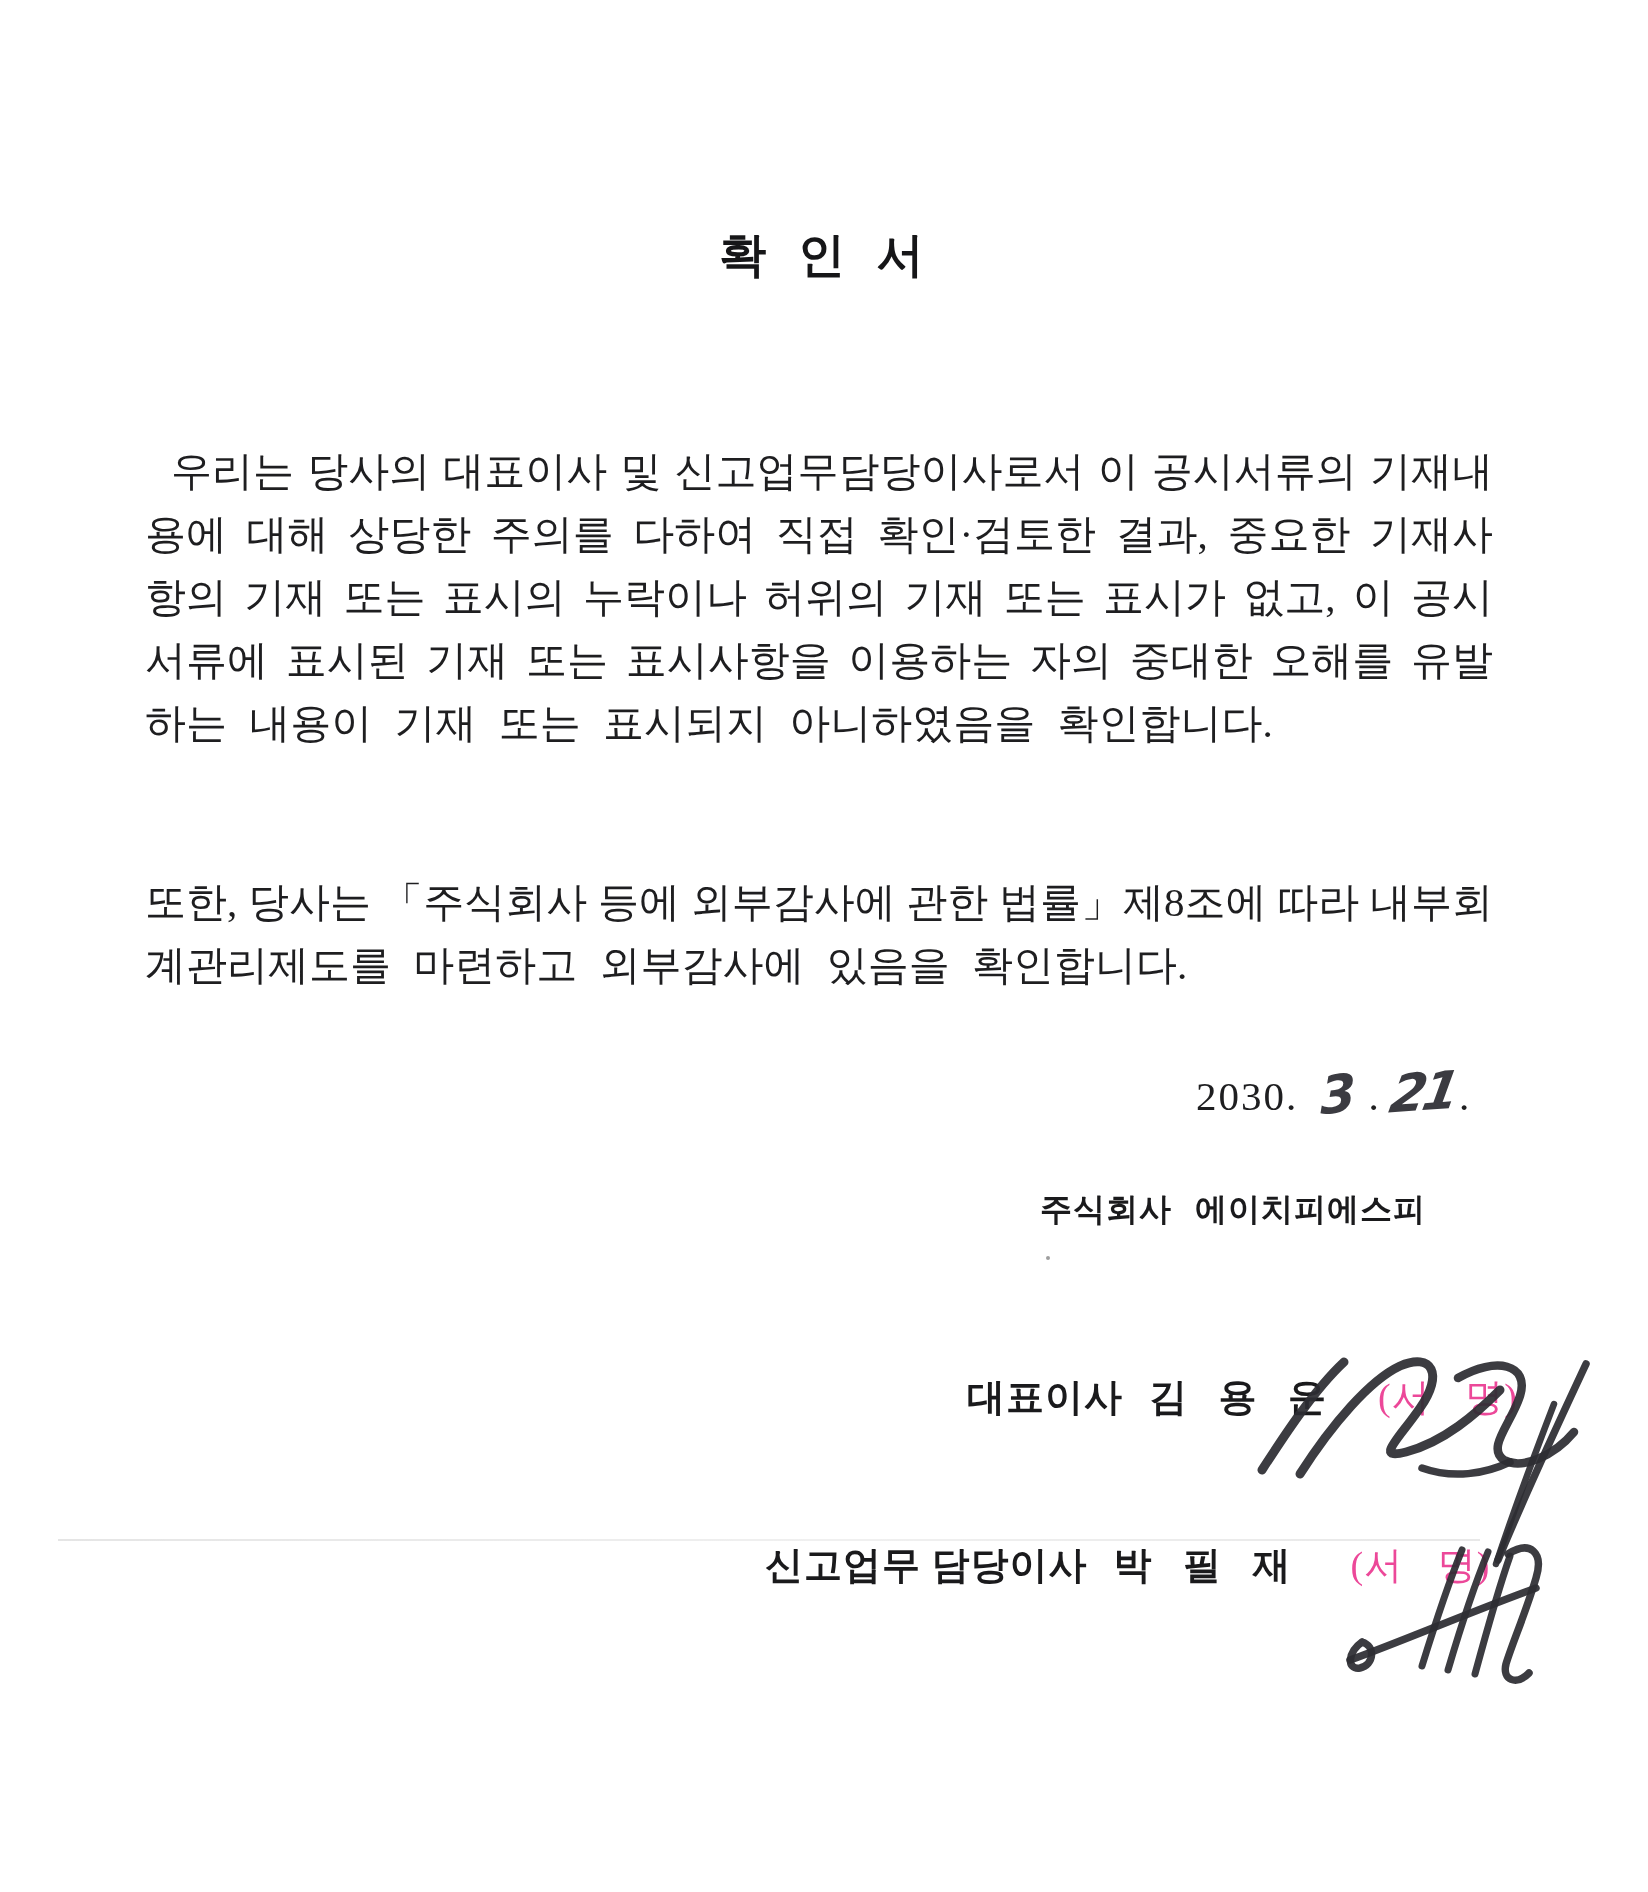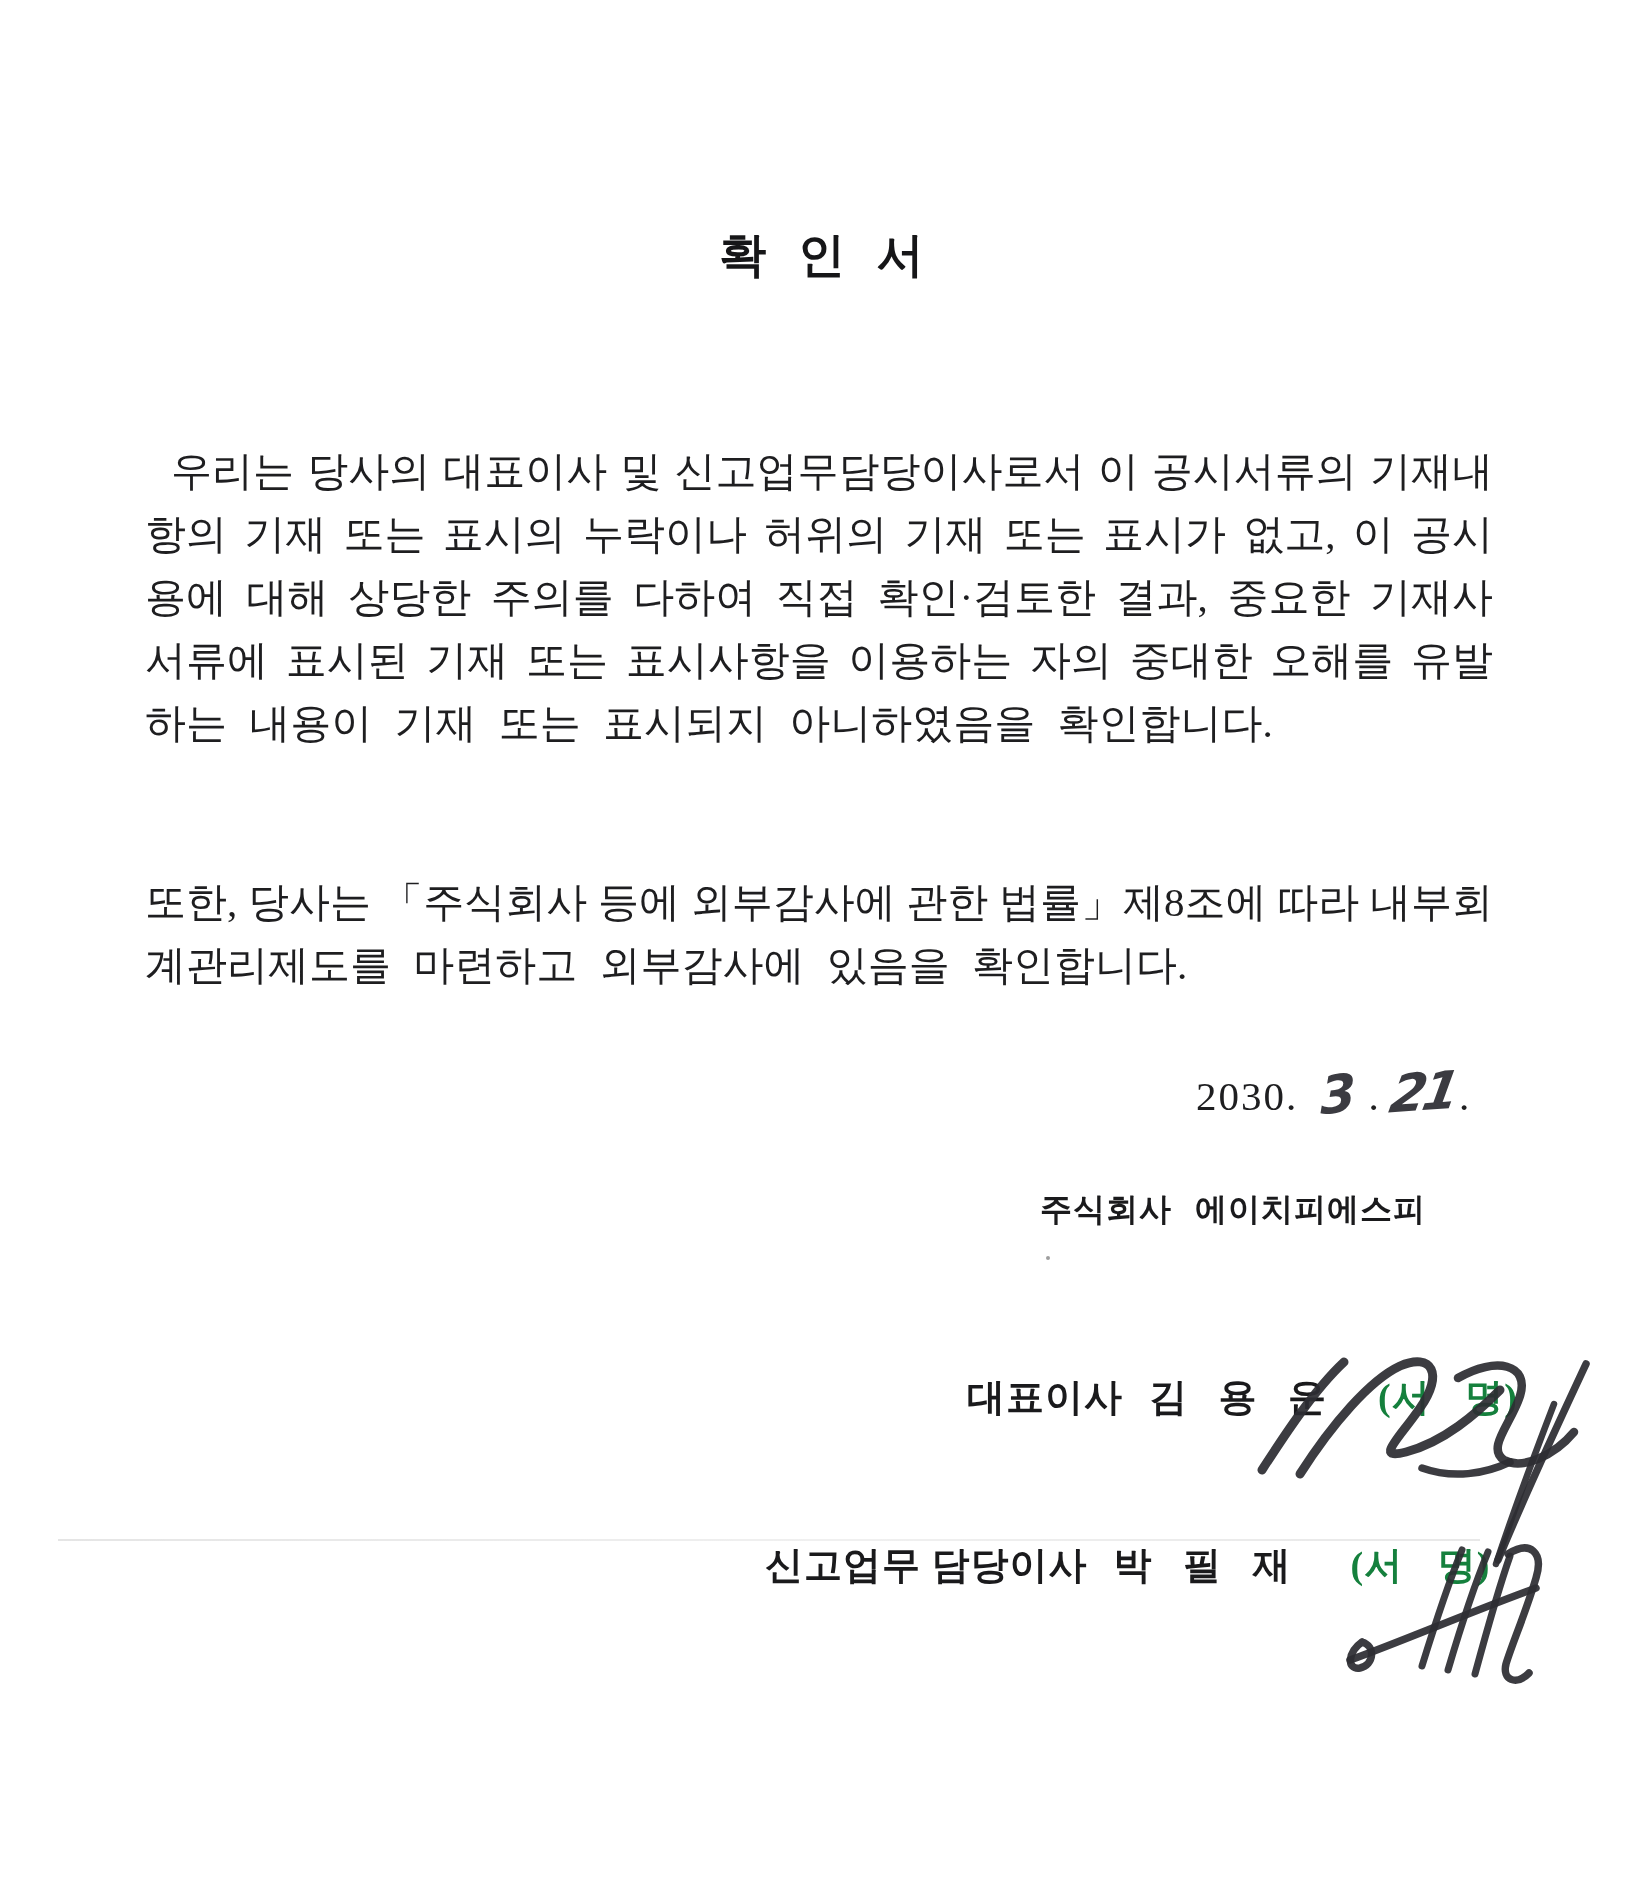--- a/index.html
+++ b/index.html
@@ -54,22 +54,22 @@
     position:absolute;
     font-size:38px;font-weight:700;
     white-space:nowrap;color:#1a1a1c;
     z-index:1;
   }
   .signer-ceo{top:1372px;left:967px;}
   .signer-officer{top:1540px;left:765px;}
   .signer .role{letter-spacing:1px;}
   .signer .name{margin-left:26px;word-spacing:18px;letter-spacing:2px;}
   .signer .sign-label{
-    font-weight:700;word-spacing:24px;letter-spacing:1px;
-    color:#15803d;
+    font-weight:400;word-spacing:24px;letter-spacing:1px;
+    color:#ec4899;
   }
   .signer-ceo .sign-label{margin-left:50px;}
   .signer-officer .sign-label{margin-left:58px;}
   .sig{position:absolute;z-index:2;}
   .sig path{fill:none;stroke:#2d2d33;stroke-linecap:round;stroke-linejoin:round;opacity:.93;}
   .sig-ceo{top:1352px;left:1248px;}
   .sig-officer{top:1538px;left:1332px;}
   .scan-line{
     position:absolute;top:1539px;left:58px;width:1422px;height:2px;
     background:linear-gradient(90deg, rgba(0,0,0,.10), rgba(0,0,0,.06) 55%, rgba(0,0,0,.09));
@@ -81,22 +81,22 @@
 </style>
 </head>
 <body>
 
 <div class="page">
 
   <div class="doc-title">확 인 서</div>
 
   <div class="para para1">
     <div class="jline indent">우리는 당사의 대표이사 및 신고업무담당이사로서 이 공시서류의 기재내</div>
+    <div class="jline">용에 대해 상당한 주의를 다하여 직접 확인·검토한 결과, 중요한 기재사</div>
     <div class="jline">항의 기재 또는 표시의 누락이나 허위의 기재 또는 표시가 없고, 이 공시</div>
-    <div class="jline">용에 대해 상당한 주의를 다하여 직접 확인·검토한 결과, 중요한 기재사</div>
     <div class="jline">서류에 표시된 기재 또는 표시사항을 이용하는 자의 중대한 오해를 유발</div>
     <div class="lline">하는 내용이 기재 또는 표시되지 아니하였음을 확인합니다.</div>
   </div>
 
   <div class="para para2">
     <div class="jline">또한, 당사는 「주식회사 등에 외부감사에 관한 법률」제8조에 따라 내부회</div>
     <div class="lline">계관리제도를 마련하고 외부감사에 있음을 확인합니다.</div>
   </div>
 
   <div class="date-line">

